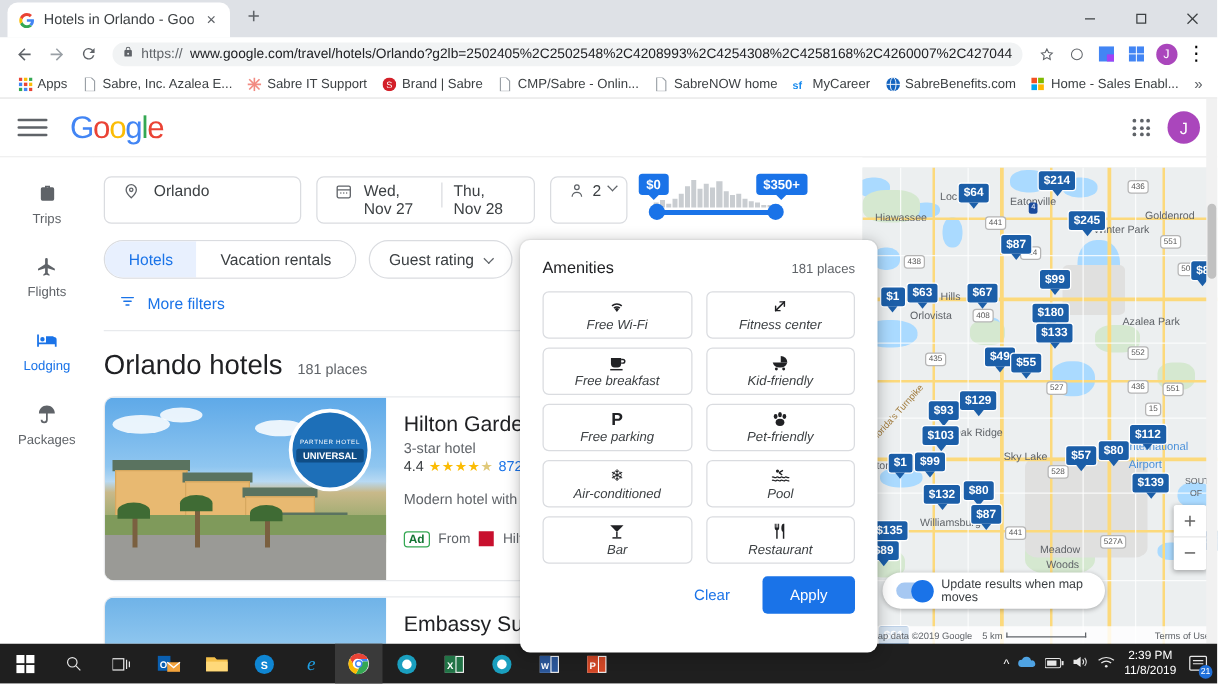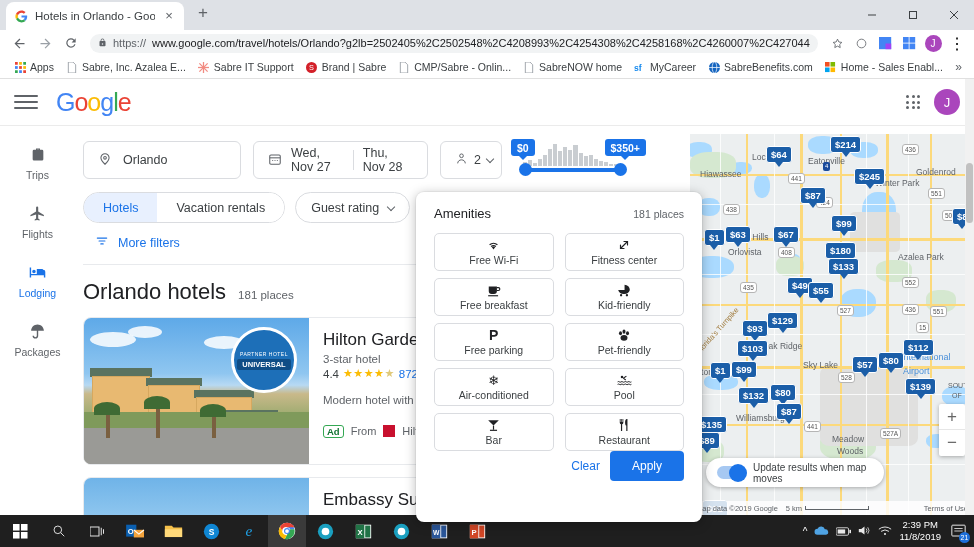--- a/index.html
+++ b/index.html
@@ -75,21 +75,21 @@
   }
   .rail-item { width:72px; display:flex; flex-direction:column; align-items:center; gap:5px; cursor:pointer; font-size:10.5px; color:#5f6368;}
   .rail-item.active { color:#1a73e8; }
   .rail-ic { height:20px; display:flex; align-items:center; justify-content:center; }
 
   
   .content { position:absolute; top:126px; left:75px; width:615px; height:389px; background:#fff; overflow:hidden;}
   .searchrow { display:flex; align-items:center; padding:14px 0 0 8px; gap:12px;}
   .field {
     height:38px; border:1px solid #dadce0; border-radius:6px; background:#fff;
-    display:flex; align-items:center; padding:17px 14px; gap:11px; font-size:12.5px; color:#3c4043; cursor:pointer;
+    display:flex; align-items:flex-start; padding:4px 14px; gap:11px; font-size:12.5px; color:#3c4043; cursor:pointer;
   }
   .f-loc { width:158px; }
   .f-dates { width:175px; gap:9px;}
   .date-sep { width:1px; height:20px; background:#dadce0; }
   .f-guests { width:62px; gap:6px; }
   .chev { border:solid #5f6368; border-width:0 1.4px 1.4px 0; display:inline-block; padding:2.5px; transform:rotate(45deg); margin-bottom:2px;}
 
   
   .pricewrap { position:relative; width:110px; height:40px; margin-left:4px; }
   .slider-track { position:absolute; left:5px; top:28px; width:100px; height:3.5px; background:#1a73e8; border-radius:2px;}
@@ -156,22 +156,22 @@
   .pop-head { display:flex; align-items:baseline; justify-content:space-between;}
   .pop-head .ttl { font-size:13px; color:#202124;}
   .pop-head .cnt { font-size:10.5px; color:#5f6368;}
   .amgrid { display:grid; grid-template-columns:1fr 1fr; gap:7px 11px; margin-top:12px; }
   .amcell {
     border:1px solid #dadce0; border-radius:5px; height:38px;
     display:flex; flex-direction:column; align-items:center; justify-content:center; gap:2px;
     cursor:pointer; background:#fff;
   }
   .amcell .ic { height:14px; display:flex; align-items:center; justify-content:center; color:#202124;}
-  .amcell .lb { font-size:10.5px; color:#3c4043; }
-  .pop-foot { display:flex; align-items:center; justify-content:flex-end; margin-top:0;}
+  .amcell .lb { font-size:10.5px; color:#3c4043;font-style:italic; }
+  .pop-foot { display:flex; align-items:center; justify-content:flex-end; gap:16px; margin-top:10px;}
   .btn-clear { color:#1a73e8; font-size:12px; font-weight:500; padding:7px 10px; cursor:pointer; background:none; border:none; font-family:inherit;}
   .btn-apply { background:#1a73e8; color:#fff; font-size:12px; font-weight:500; padding:8px 22px; border:none; border-radius:4px; cursor:pointer; font-family:inherit;}
 
   
   .map { position:absolute; left:690px; top:134px; width:284px; height:381px; overflow:hidden; background:#e8eaeb;}
   .map-base { position:absolute; inset:0; background:#eceff0;}
   .water { position:absolute; background:#aadaff; border-radius:45%;}
   .green { position:absolute; background:#d5e8d0; border-radius:40%;}
   .grayarea{ position:absolute; background:#e0e0df; border-radius:10%;}
   .road-y { position:absolute; background:#fcd97b; }

